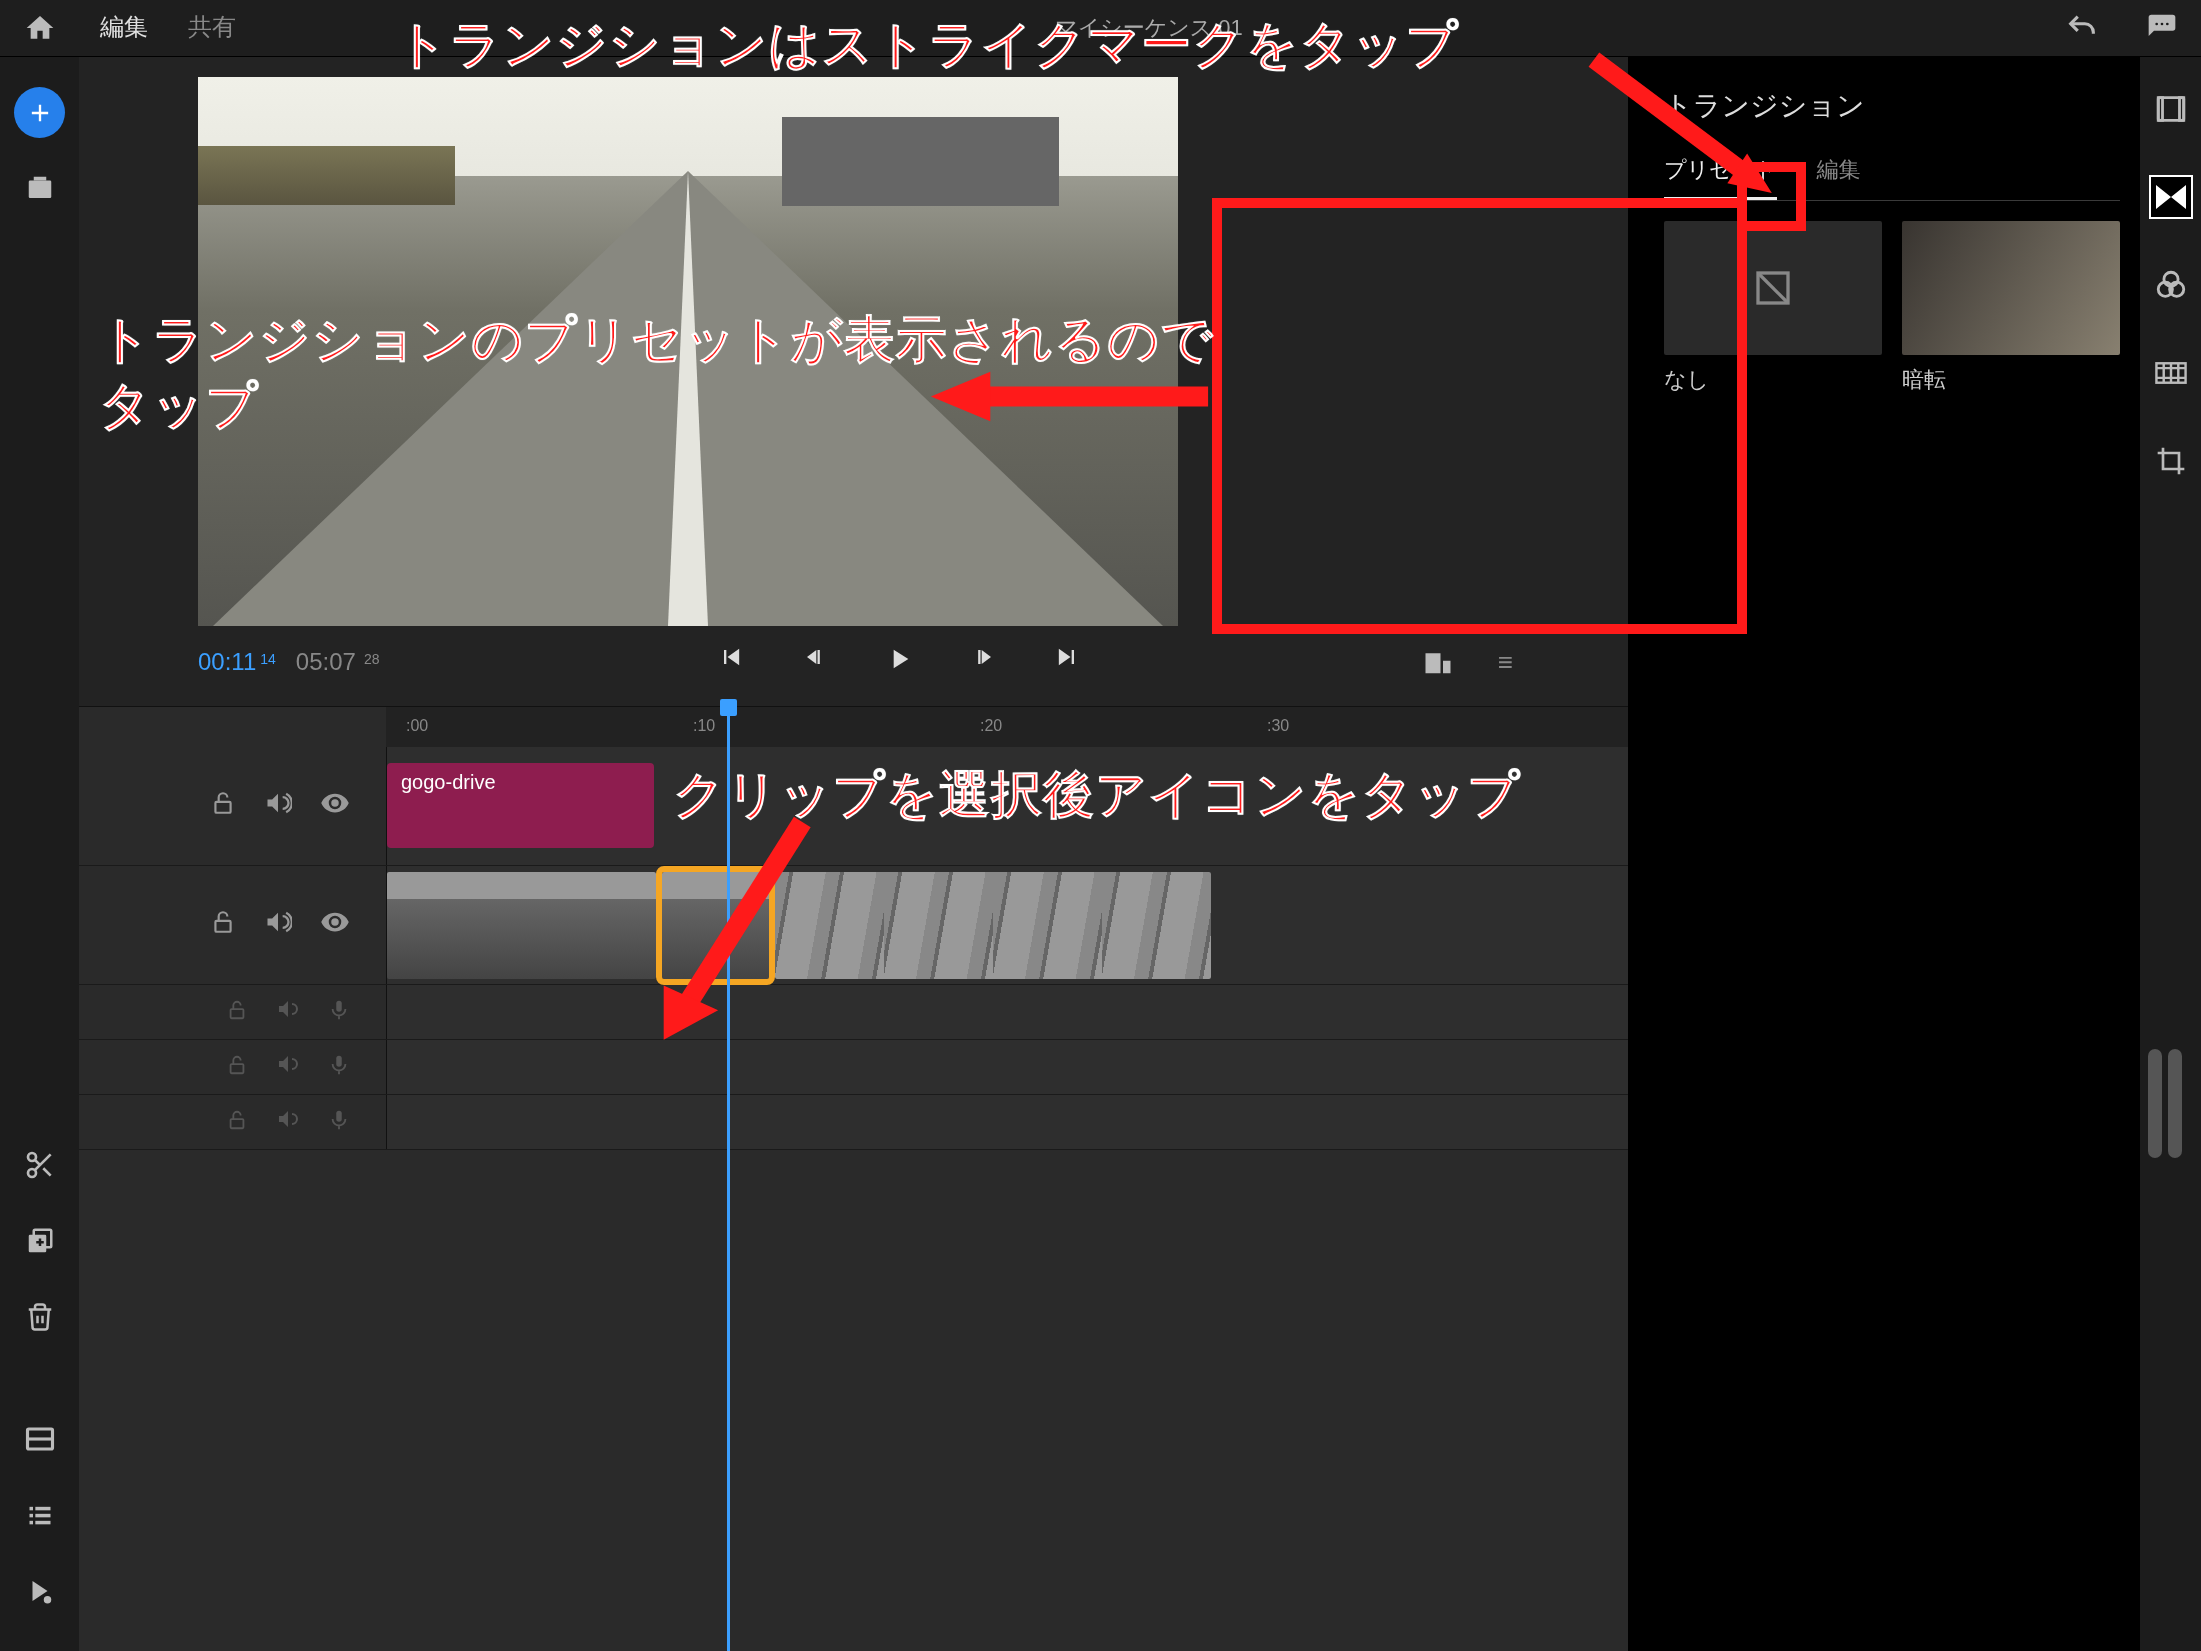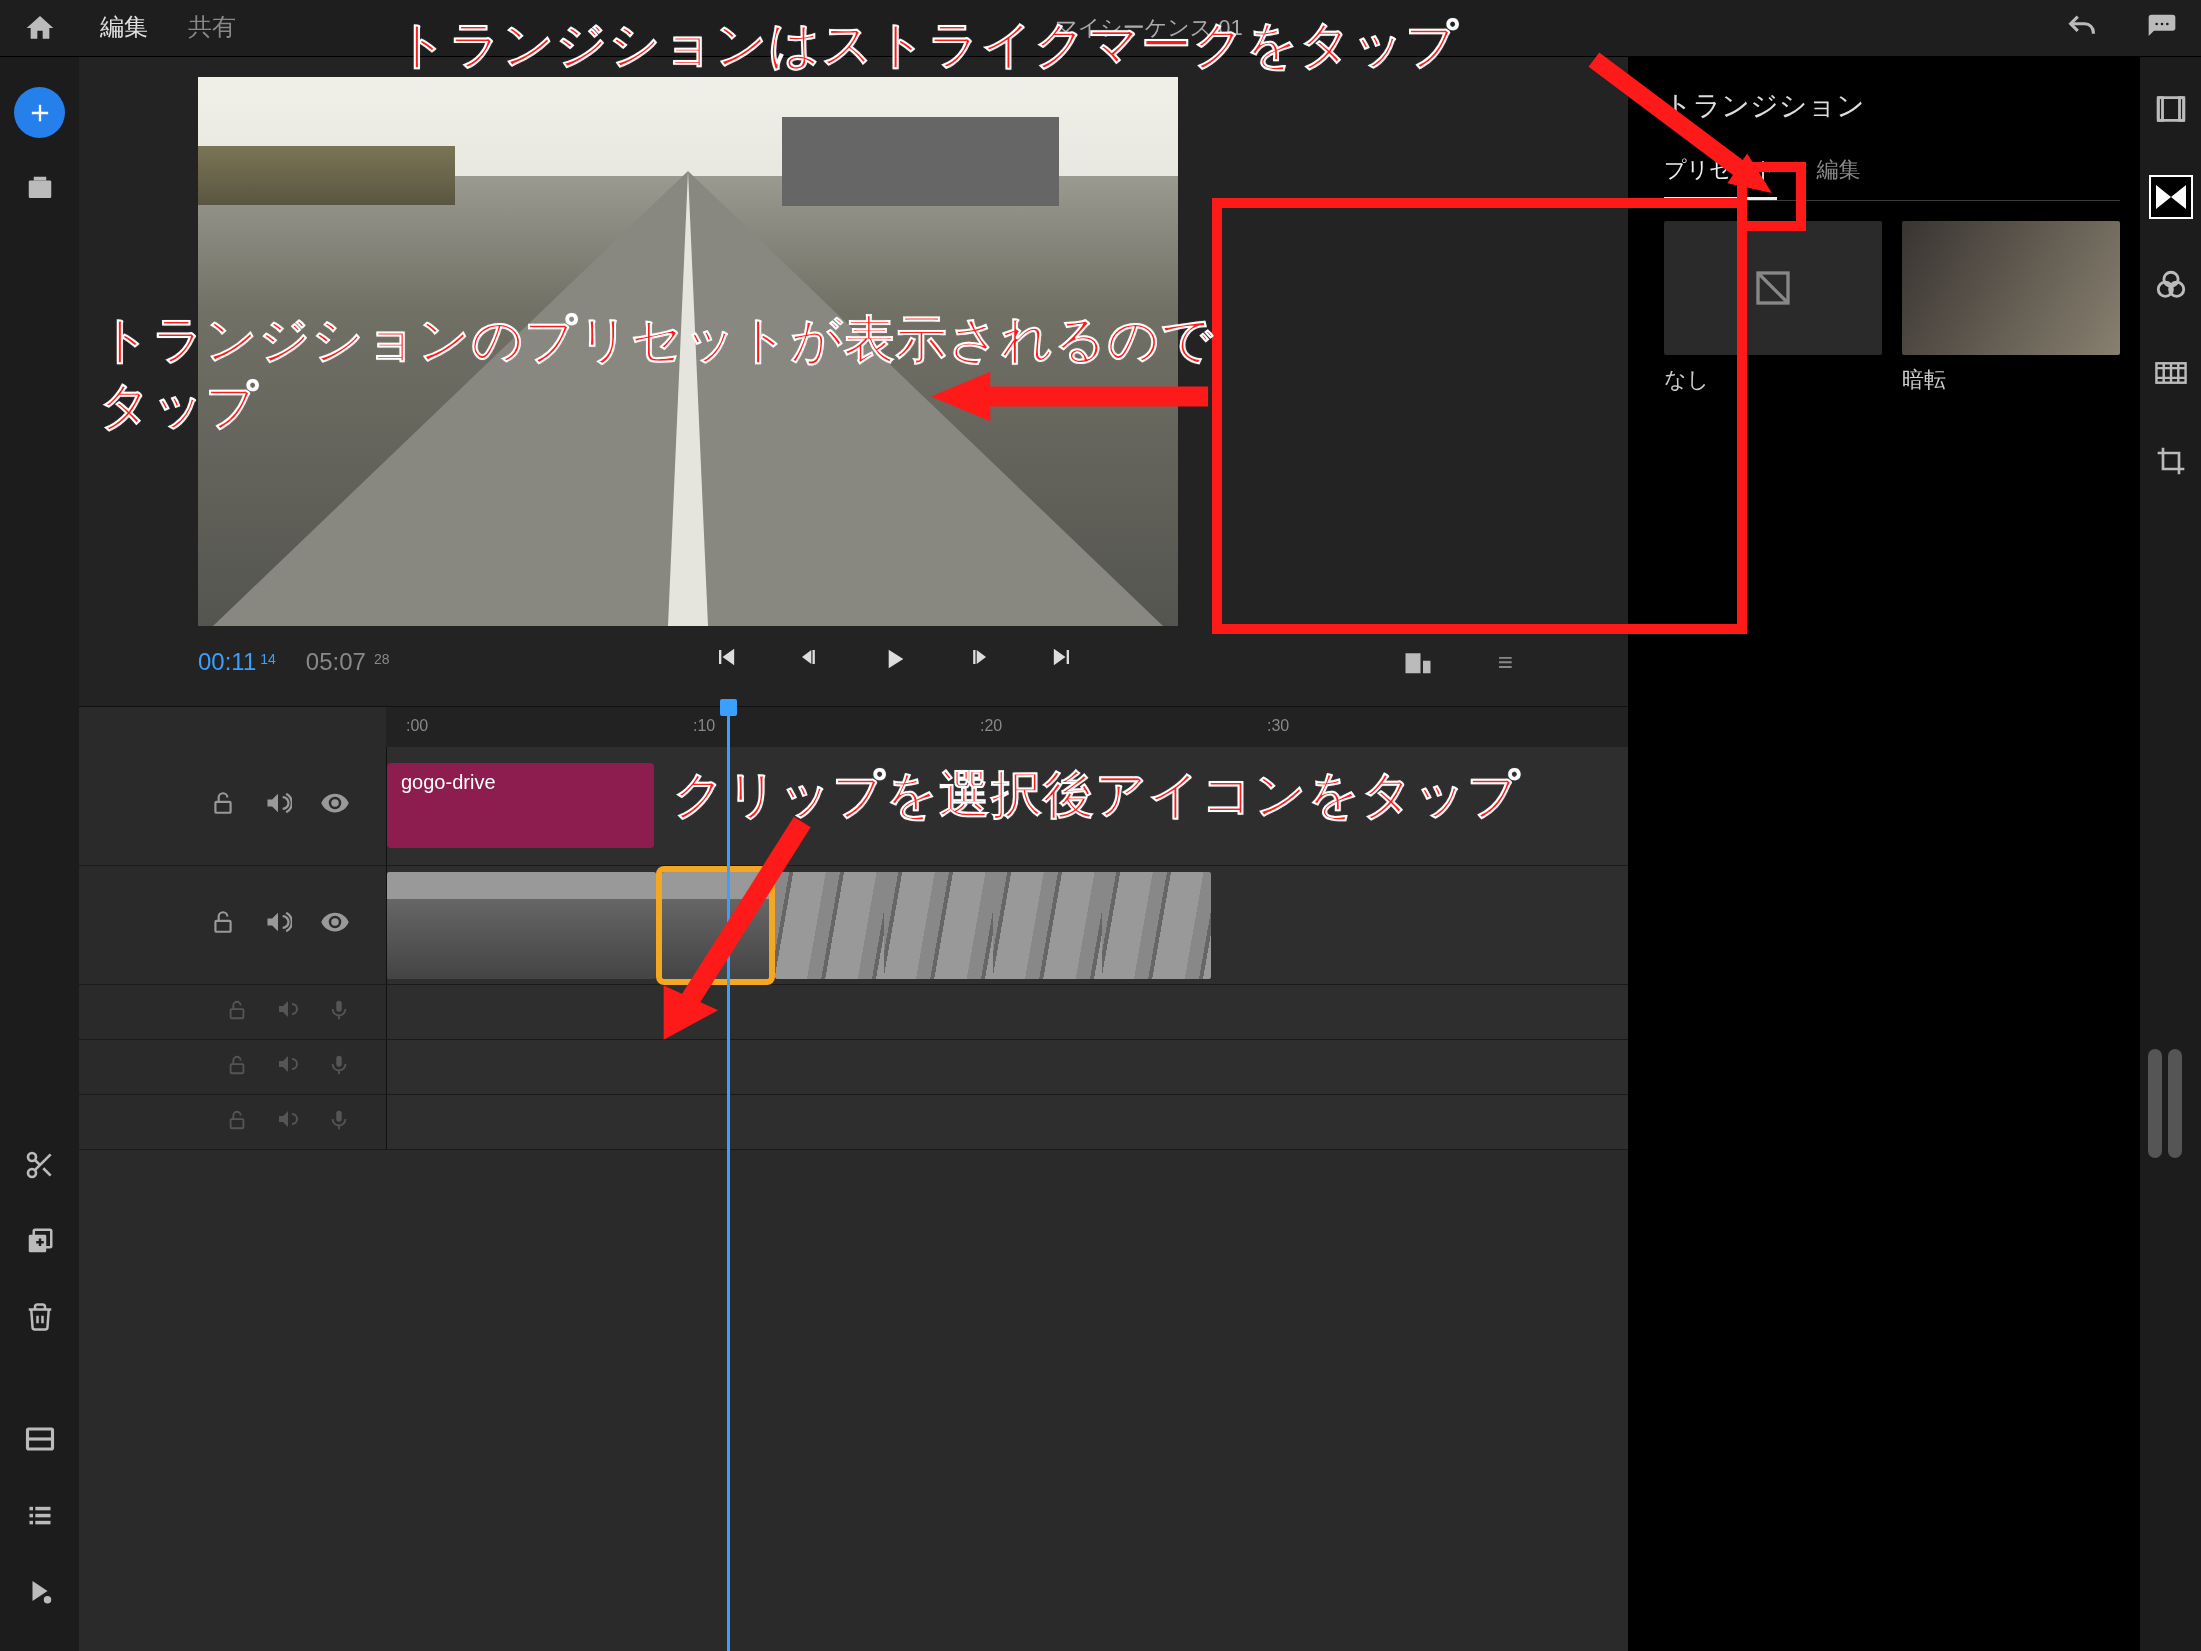--- a/index.html
+++ b/index.html
@@ -31,21 +31,21 @@
 .preview-wrap { padding: 0 79px 0 119px; }
 .preview { width: 980px; height: 549px; background: #000; margin-top: 20px; position: relative; overflow:hidden; }
 .road-sky { position:absolute; top:0; left:0; right:0; height:99px; background: linear-gradient(#f0f0e8, #e8e8e0); }
 .road-ground { position:absolute; top:99px; left:0; right:0; bottom:0; background: linear-gradient(#9a9a90 0%, #707065 30%, #555550 100%); }
 .road-surface { position:absolute; bottom:0; left:50%; transform:translateX(-50%); width:0; height:0; border-left:475px solid transparent; border-right:475px solid transparent; border-bottom:455px solid #888880; }
 .road-center { position:absolute; bottom:0; left:50%; transform:translateX(-50%); width:0; height:0; border-left:20px solid transparent; border-right:20px solid transparent; border-bottom:455px solid #f0f0e8; opacity:0.9; }
 .bldg { position:absolute; top:40px; right:119px; width:277px; height:89px; background:#666; }
 .trees-l { position:absolute; top:69px; left:0; width:257px; height:59px; background:linear-gradient(#7a7555,#5a5540); }
 
 
-.playback { display:flex; align-items:center; gap:10px; padding:16px 119px 24px 119px; }
+.playback { display:flex; align-items:center; padding:16px 119px 24px 119px; }
 .time-current { color:#3b9fff; font-size:24px; }
 .time-sub { color:#3b9fff; font-size:14px; vertical-align:super; margin-left:4px; }
 .time-total { color:#888; font-size:24px; margin-left:20px; }
 .time-total-sub { color:#888; font-size:14px; vertical-align:super; margin-left:8px; }
 .play-controls { flex:1; display:flex; justify-content:center; gap:55px; }
 .pc-icon { color:#ddd; font-size:30px; cursor:pointer; }
 
 
 .timeline-area { flex:1; background:#2a2a2a; position:relative; border-top:1px solid #111; }
 .ruler { height:40px; background:#222; position:relative; margin-left:307px; }

